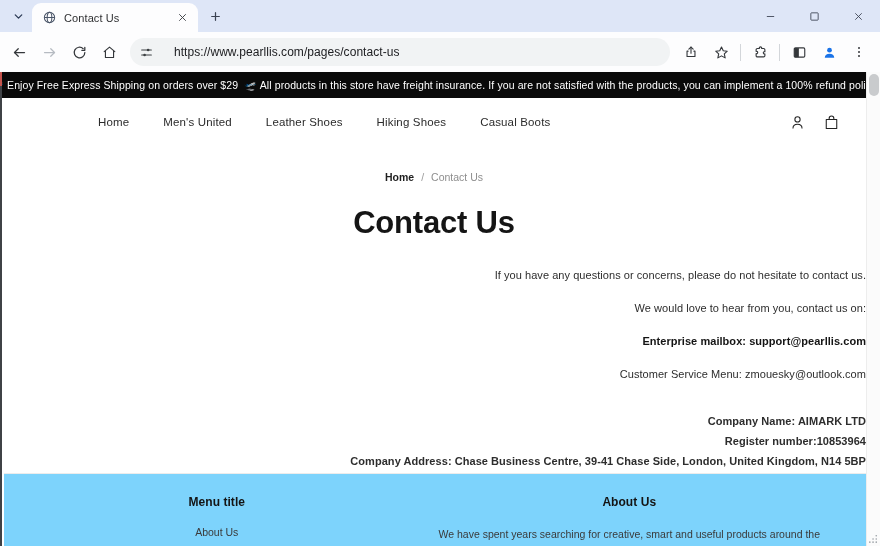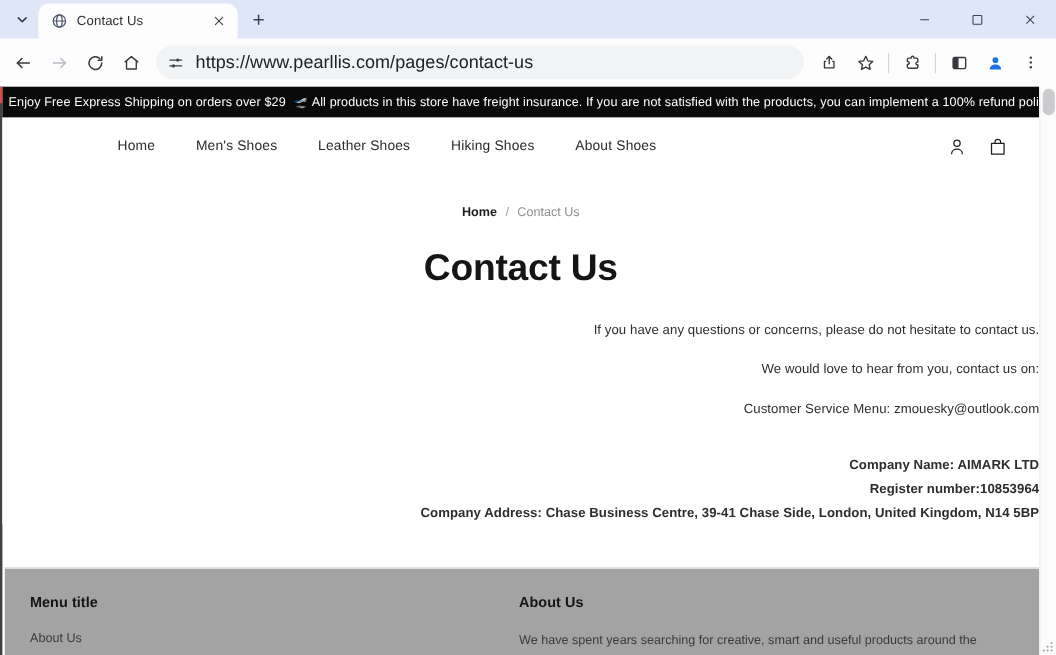--- a/index.html
+++ b/index.html
@@ -117,26 +117,27 @@
     min-width: 0;
   }
   .omni-icon {
     width: 18px; height: 18px;
     border-radius: 50%;
     display: flex; align-items: center; justify-content: center;
     color: #3c4043;
     flex: 0 0 auto;
   }
   .omni-url {
-    font-size: 15px;
+    font-size: 12px;
     color: #202124;
     white-space: nowrap;
     overflow: hidden;
     text-overflow: ellipsis;
     letter-spacing: .05px;
+    margin-left: 11px;
   }
   .tb-sep {
     width: 1px; height: 17px;
     background: #d3d6da;
     margin: 0 4px;
     flex: 0 0 auto;
   }
 
   
   .viewport {
@@ -250,25 +251,26 @@
   .body-copy p.strong { font-weight: 700; color: #141414; }
   .body-copy .block { margin-top: 31px; }
   .body-copy .block p { margin-bottom: 4px; font-weight: bold; }
 
   
   .site-footer {
     position: absolute;
     left: 2px; right: 0;
     top: 401px;
     height: 73px;
-    background: #a3a3a3;
+    background: #7dd3fc;
     border-top: 1px solid #ececec;
     display: flex;
     padding: 21px 26px 0 21px;
     overflow: hidden;
+    text-align: center;
   }
   .fcol { flex: 0 0 50%; padding-right: 24px; }
   .fcol.right { flex: 1 1 auto; padding-right: 14px; }
   .fcol h4 {
     font-size: 12px;
     font-weight: 700;
     color: #141414;
     margin-bottom: 17px;
     letter-spacing: .05px;
   }
@@ -486,24 +488,24 @@
       <div class="announce">
         <span class="plane">🛫</span>
         <span>Enjoy Free Express Shipping on orders over $29</span>
         <span class="plane second">🛫</span>
         <span>All products in this store have freight insurance. If you are not satisfied with the products, you can implement a 100% refund policy</span>
       </div>
 
       <div class="store-header">
         <nav class="nav">
           <a href="#">Home</a>
-          <a href="#">Men's Shoes</a>
+          <a href="#">Men's United</a>
           <a href="#">Leather Shoes</a>
           <a href="#">Hiking Shoes</a>
-          <a href="#">About Shoes</a>
+          <a href="#">Casual Boots</a>
         </nav>
         <div class="header-icons">
           <span class="hicon">
             <svg width="17" height="17" viewBox="0 0 24 24" fill="none" stroke="currentColor" stroke-width="1.5">
                 <circle cx="12" cy="7.6" r="3.7"></circle>
                 <path d="M5.6 20.4c0-3.6 2.9-5.8 6.4-5.8s6.4 2.2 6.4 5.8"></path>
               </svg>
           </span>
           <span class="hicon">
             <svg width="17" height="17" viewBox="0 0 24 24" fill="none" stroke="currentColor" stroke-width="1.5" stroke-linejoin="round">
@@ -519,20 +521,21 @@
           <a href="#">Home</a>
           <span class="sep">/</span>
           <span class="cur">Contact Us</span>
         </div>
 
         <h1 class="page-title">Contact Us</h1>
 
         <div class="body-copy">
           <p>If you have any questions or concerns, please do not hesitate to contact us.</p>
           <p>We would love to hear from you, contact us on:</p>
+          <p class="strong">Enterprise mailbox: support@pearllis.com</p>
           <p>Customer Service Menu: zmouesky@outlook.com</p>
 
           <div class="block">
             <p>Company Name: AIMARK LTD</p>
             <p>Register number:10853964</p>
             <p>Company Address: Chase Business Centre, 39-41 Chase Side, London, United Kingdom, N14 5BP</p>
           </div>
         </div>
       </div>
 

